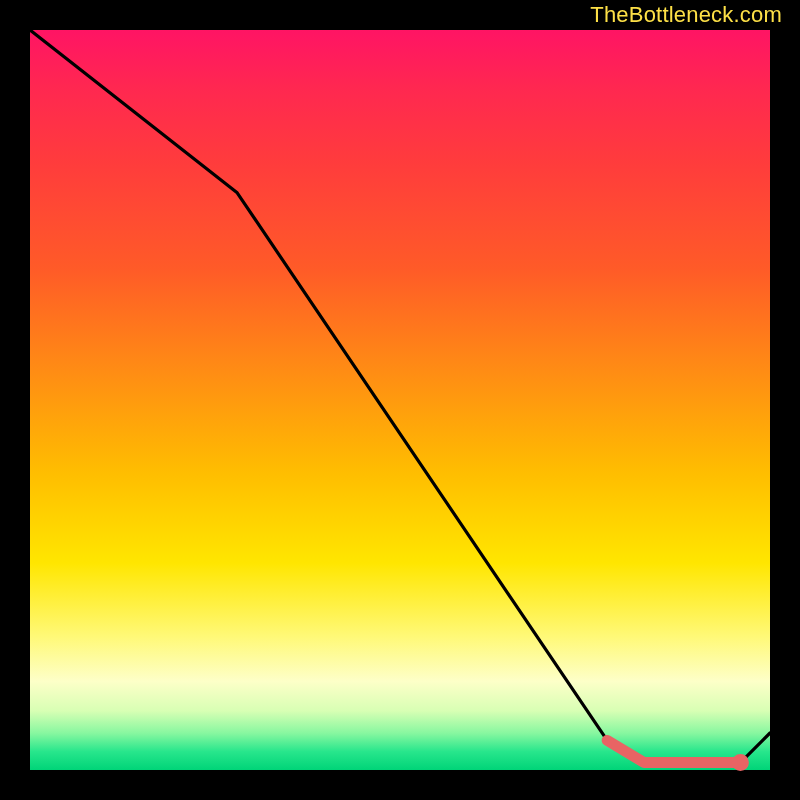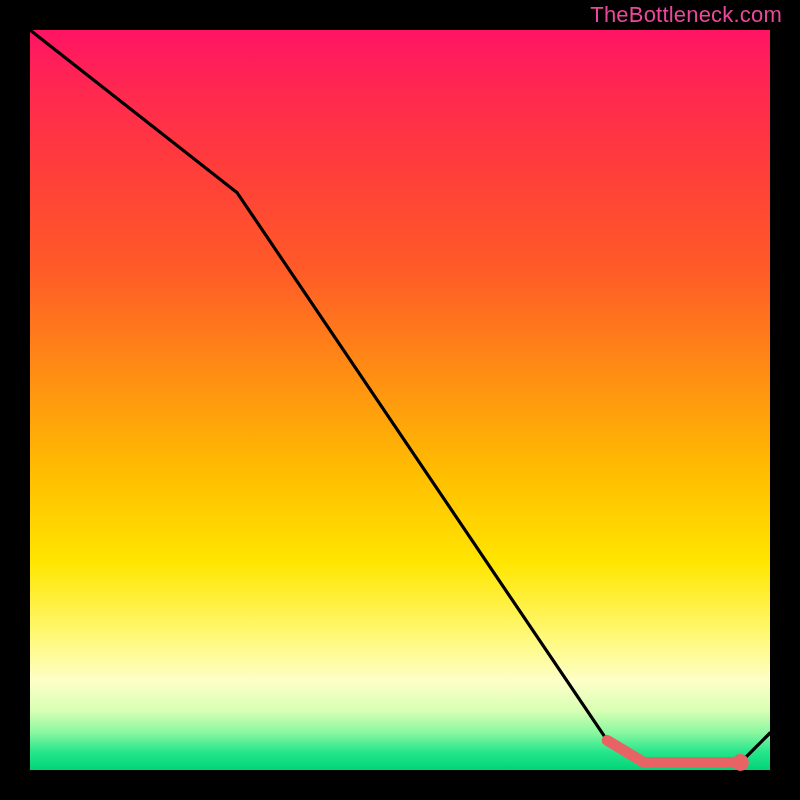--- a/index.html
+++ b/index.html
@@ -13,21 +13,21 @@
   }
   .stage {
     position: relative;
     width: 800px;
     height: 800px;
   }
   .attribution {
     position: absolute;
     top: 2px;
     right: 18px;
-    color: #ec4899;
+    color: #fde047;
     font-size: 22px;
     font-weight: 500;
     letter-spacing: 0.2px;
     user-select: none;
   }
   .plot {
     position: absolute;
     left: 30px;
     top: 30px;
     width: 740px;

